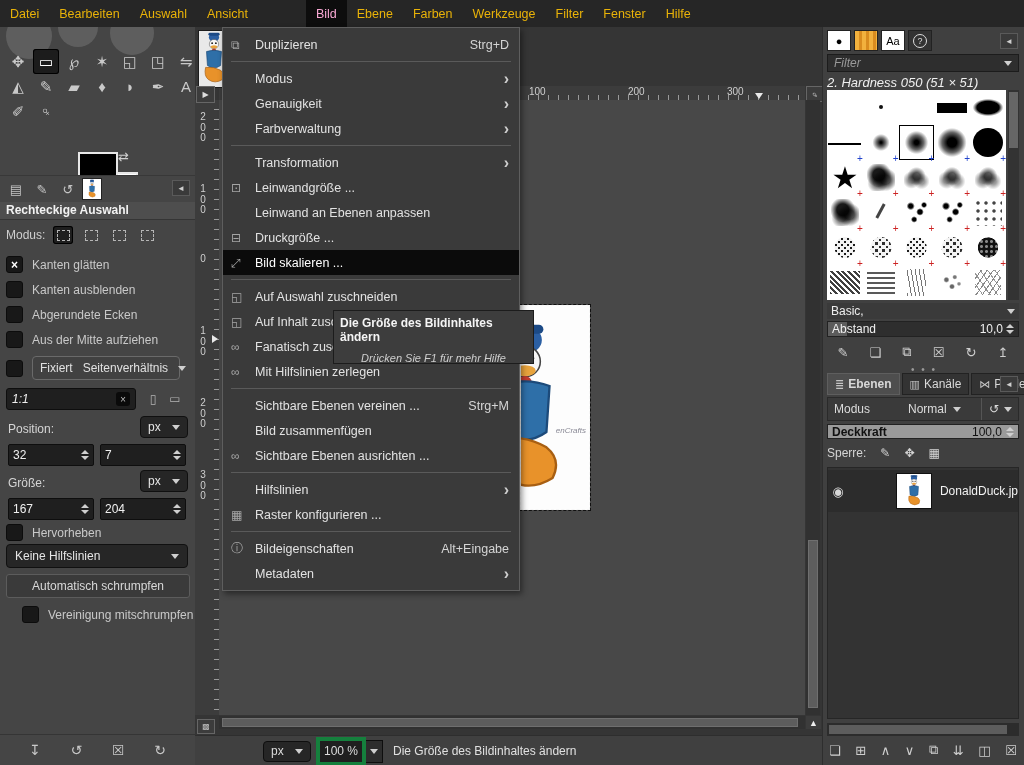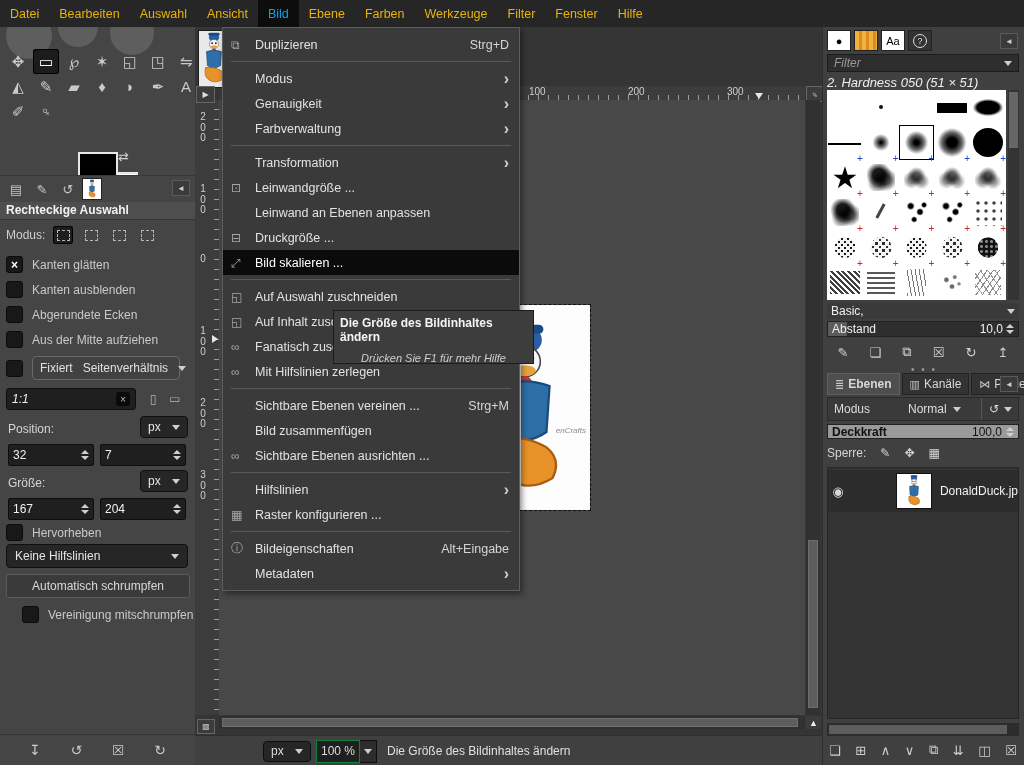--- a/index.html
+++ b/index.html
@@ -5,21 +5,21 @@
   html,body{margin:0;padding:0;background:#262626;}
   #app{position:relative;width:1024px;height:765px;overflow:hidden;
        font-family:"Liberation Sans","DejaVu Sans",sans-serif;font-size:12px;color:#dcdcdc;
        background:#454545;}
   .abs{position:absolute;}
   .noselect{user-select:none;}
 
   
   #menubar{left:0;top:0;width:1024px;height:27px;background:#262626;display:flex;align-items:stretch;z-index:40;}
   .mb-item{padding:0 10px;display:flex;align-items:center;font-size:12.5px;color:#eab308;cursor:default;}
-  .mb-item.active{background:#0d0d0d;color:#0ea5e9;}
+  .mb-item.active{background:#0d0d0d;color:#f9a8d4;margin-left:48px;}
 
   
   #toolbox{left:0;top:27px;width:195px;height:148px;background:#454545;overflow:hidden;}
   .wilber{position:absolute;border-radius:50%;background:rgba(160,160,160,.28);}
   #tool-grid{position:absolute;left:4px;top:22px;}
   .tool-row{display:flex;}
   .tool-btn{width:26px;height:25px;display:flex;align-items:center;justify-content:center;
             color:#c9c9c9;font-size:15px;border-radius:3px;margin:0 1px;}
   .tool-btn.active{background:#1c1c1c;box-shadow:inset 0 0 0 1px #000;color:#fff;}
   .rot45{transform:rotate(-45deg);display:inline-block;}
@@ -90,21 +90,21 @@
   #enc-watermark{position:absolute;right:3px;top:120px;font-size:8px;font-style:italic;color:#8a8a96;}
   #v-scroll{left:611px;top:73px;width:14px;height:615px;background:#313131;}
   #v-scroll .thumb{position:absolute;left:2px;top:440px;width:10px;height:168px;background:#5d5d5d;border:1px solid #6f6f6f;box-sizing:border-box;}
   #h-scroll{left:24px;top:689px;width:586px;height:13px;background:#313131;}
   #h-scroll .thumb{position:absolute;left:3px;top:2px;width:576px;height:9px;background:#5d5d5d;border:1px solid #6f6f6f;box-sizing:border-box;}
   #nav-btn{left:611px;top:689px;width:15px;height:13px;display:flex;align-items:center;justify-content:center;color:#eee;font-size:9px;background:#3c3c3c;}
   #quickmask-btn{left:2px;top:692px;width:16px;height:13px;background:#3c3c3c;border:1px solid #666;color:#bbb;font-size:8px;display:flex;align-items:center;justify-content:center;}
   #statusbar{left:0;top:708px;width:627px;height:30px;background:#404040;border-top:1px solid #2e2e2e;display:flex;align-items:center;}
   #sb-unit{margin-left:68px;width:48px;height:21px;background:#262626;border:1px solid #0e0e0e;border-radius:4px;
            display:flex;align-items:center;justify-content:space-between;padding:0 7px;box-sizing:border-box;}
-  #sb-zoom{margin-left:5px;width:42px;height:21px;background:#1f1f1f;border:1px solid #15803d;display:flex;align-items:center;justify-content:center;}
+  #sb-zoom{margin-left:5px;width:42px;height:21px;background:#1f1f1f;border:4px solid #15803d;display:flex;align-items:center;justify-content:center;}
   #sb-zoom-chev{width:16px;height:21px;background:#2d2d2d;border:1px solid #0e0e0e;border-left:none;display:flex;align-items:center;justify-content:center;}
   #sb-status{margin-left:10px;color:#e0e0e0;}
 
   
   #image-menu{left:222px;top:27px;width:298px;background:#3a3a3a;border:1px solid #5e5e5e;box-sizing:border-box;
               z-index:50;padding:4px 0;box-shadow:2px 3px 6px rgba(0,0,0,.45);}
   .menu-row{height:25px;display:flex;align-items:center;padding:0 10px 0 8px;color:#e2e2e2;font-size:12.5px;}
   .menu-row .mi-icon{width:24px;color:#a5a5a5;font-size:12px;flex:0 0 24px;}
   .menu-row .mi-right{margin-left:auto;color:#d5d5d5;}
   .menu-row .mi-sub{margin-left:auto;color:#cfcfcf;font-size:16px;font-weight:bold;line-height:1;}

